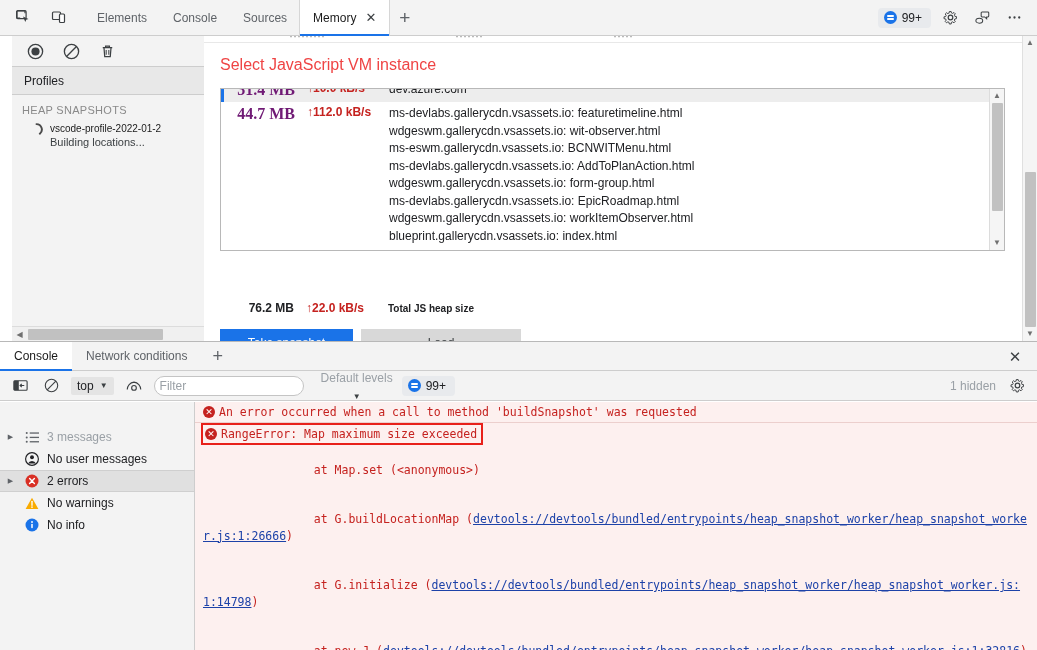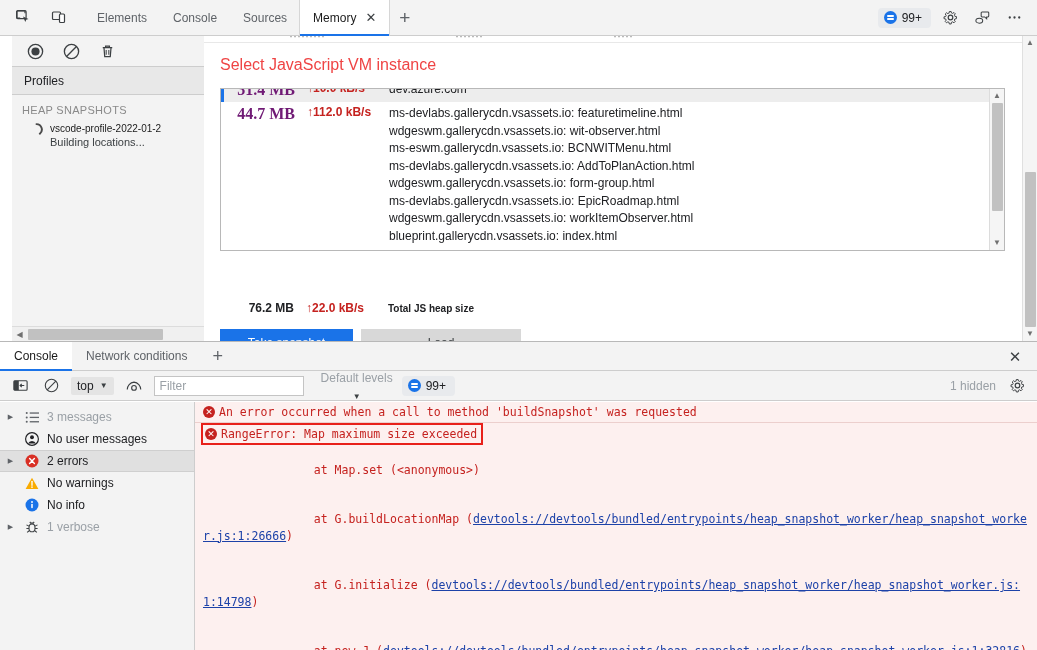--- a/index.html
+++ b/index.html
@@ -182,38 +182,38 @@
     height: 30px; background: #f3f3f3; border-bottom: 1px solid #cdcdcd;
     display: flex; align-items: center; gap: 9px; padding: 0 9px;
   }
   .ct-icon { width: 22px; height: 22px; display: flex; align-items: center; justify-content: center; }
   .ctx-select {
     display: flex; align-items: center; gap: 6px; background: #e4e4e4;
     padding: 2px 6px; border-radius: 2px; font-size: 12px; color: #202124;
   }
   .caret { font-size: 8px; color: #3c4043; }
   .filter-input {
-    width: 150px; height: 20px; border: 1px solid #c4c4c4; border-radius: 0;
+    width: 150px; height: 20px; border: 1px solid #c4c4c4; border-radius: 10px;
     background: #fff; font-size: 12px; font-family: inherit; padding: 0 5px; color: #202124;
   }
   .filter-input::placeholder { color: #9aa0a6; }
   .levels-select { display: flex; align-items: center; gap: 7px; font-size: 12px; color: #9aa0a6; margin-left: 8px; flex-direction: column; }
   .ct-right { margin-left: auto; display: flex; align-items: center; gap: 10px; }
   .hidden-count { font-size: 12px; color: #9aa0a6; }
 
   .console-body { position: absolute; left: 0; top: 60px; right: 0; bottom: 0; display: flex; }
   .console-sidebar {
     width: 195px; background: #f3f3f3; border-right: 1px solid #cdcdcd; padding-top: 4px;
   }
   .cs-item {
     display: flex; align-items: center; height: 22px; padding-left: 4px; gap: 4px;
     font-size: 12px; color: #202124;
   }
   .cs-item.selected { background: #e0e0e0; border-top: 1px solid #cfcfcf; border-bottom: 1px solid #cfcfcf; }
-  .cs-item.muted { color: #9aa0a6; }
+  .cs-item.muted { color: #9aa0a6; margin-top: 20px; }
   .cs-tri { width: 13px; text-align: center; font-size: 7px; color: #5f6368; }
   .cs-tri.empty { visibility: hidden; }
   .cs-ico { width: 22px; display: flex; align-items: center; justify-content: center; }
 
   .console-messages {
     flex: 1; background: #fdf0ef; overflow: hidden; position: relative;
     font-family: "DejaVu Sans Mono", monospace; font-size: 11.5px;
   }
   .msg-row { display: flex; align-items: flex-start; padding: 2px 6px 2px 8px; }
   .err-ico {
@@ -526,30 +526,20 @@
           <span class="cs-ico">
             <svg width="16" height="16" viewBox="0 0 18 18">
               <circle cx="9" cy="9" r="7.3" fill="#1a73e8"></circle>
               <circle cx="9" cy="5.6" r="1.05" fill="#fff"></circle>
               <rect x="8.15" y="7.6" width="1.7" height="5" rx=".8" fill="#fff"></rect>
             </svg>
           </span>
           <span>No info</span>
         </div>
 
-        <div class="cs-item muted">
-          <span class="cs-tri">▶</span>
-          <span class="cs-ico">
-            <svg width="16" height="16" viewBox="0 0 18 18">
-              <ellipse cx="9" cy="10" rx="3.4" ry="4.4" stroke="#3c4043" stroke-width="1.25" fill="none"></ellipse>
-              <path d="M9 5.8V3.3M6.6 3.2l1.3 2M11.4 3.2l-1.3 2M5.6 8L2.8 6.6M5.6 10.6H2.7M5.9 13.2l-2.4 1.8M12.4 8l2.8-1.4M12.4 10.6h2.9M12.1 13.2l2.4 1.8" stroke="#3c4043" stroke-width="1.2" fill="none"></path>
-            </svg>
-          </span>
-          <span>1 verbose</span>
-        </div>
       </div>
 
       <div class="console-messages">
 
         <div class="msg-row">
           <span class="err-ico">✕</span>
           <span class="err-text">An error occurred when a call to method 'buildSnapshot' was requested</span>
         </div>
         <div class="msg-divider"></div>
 

